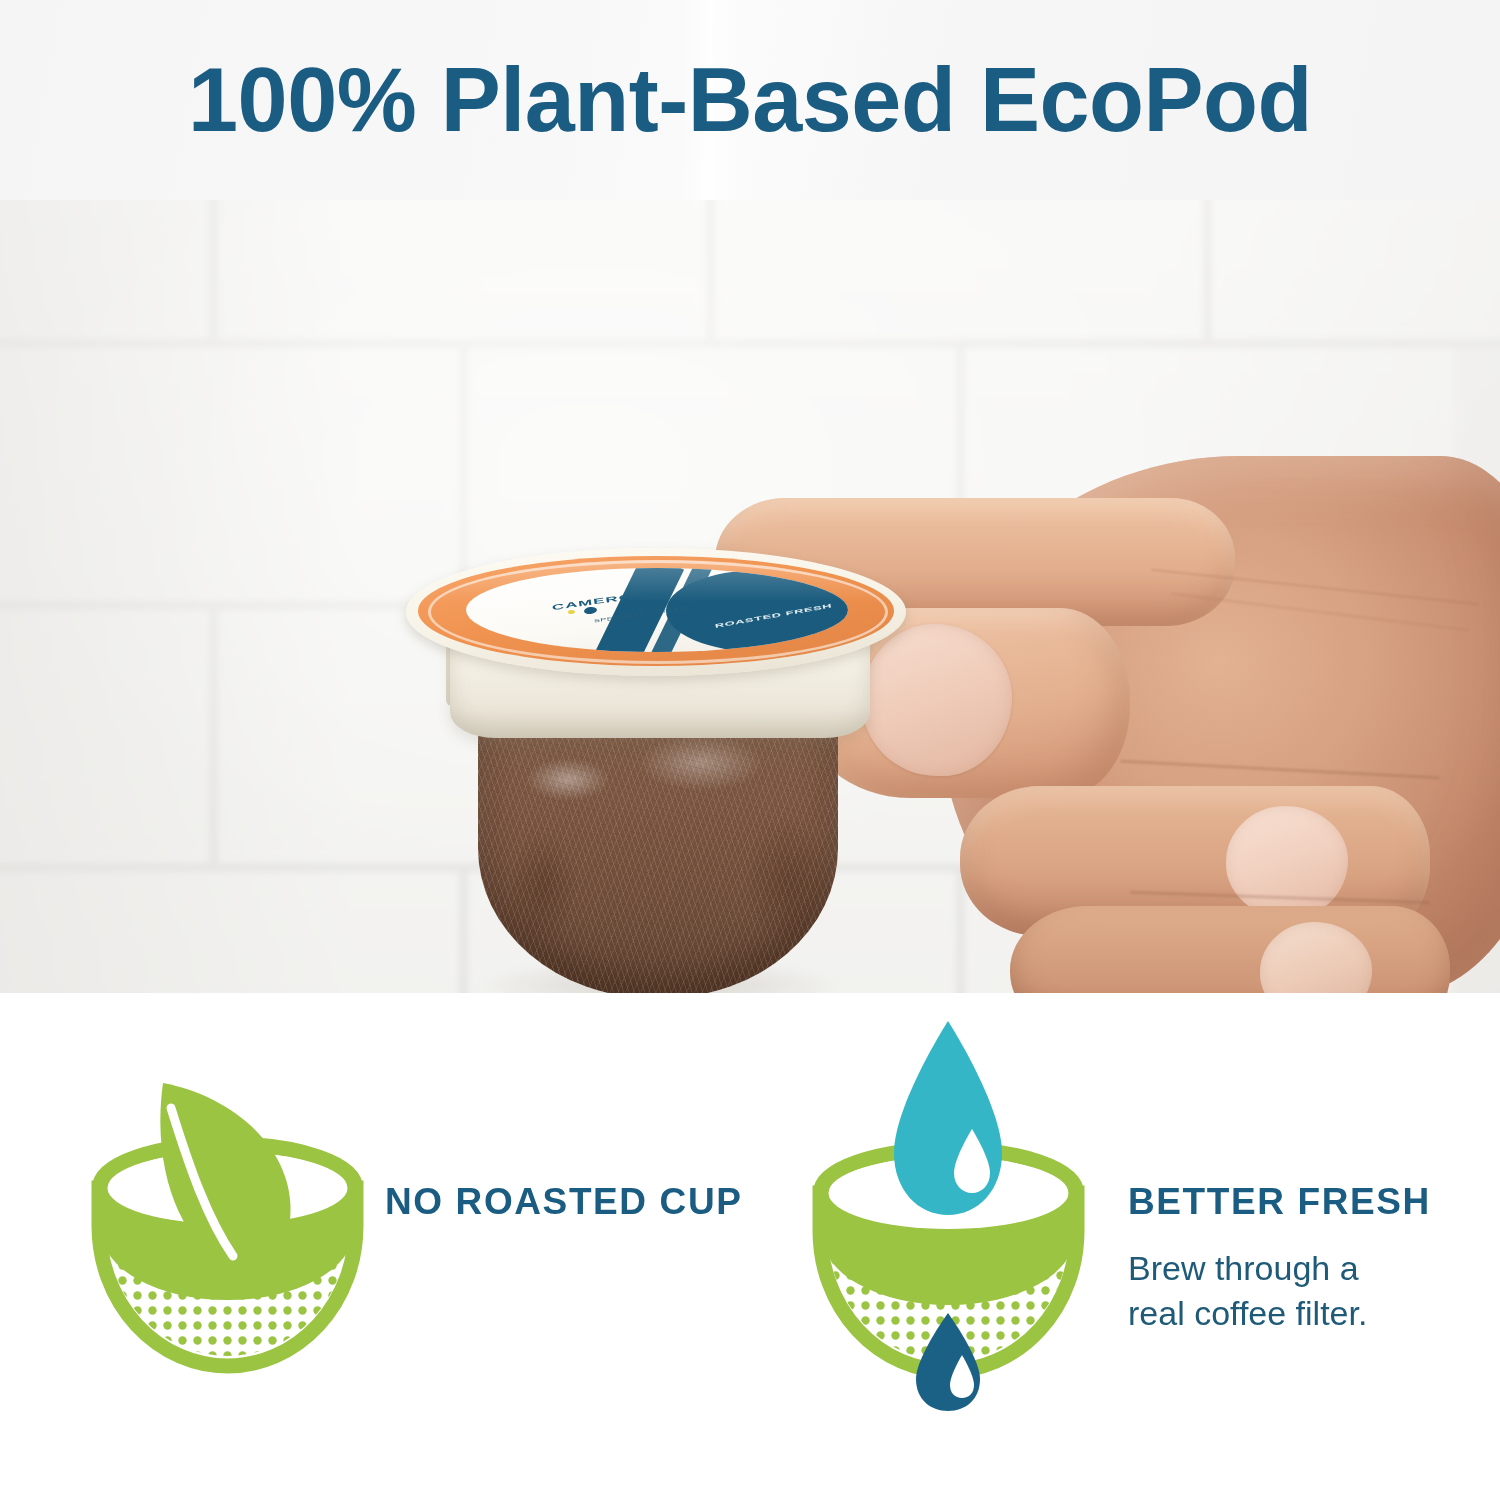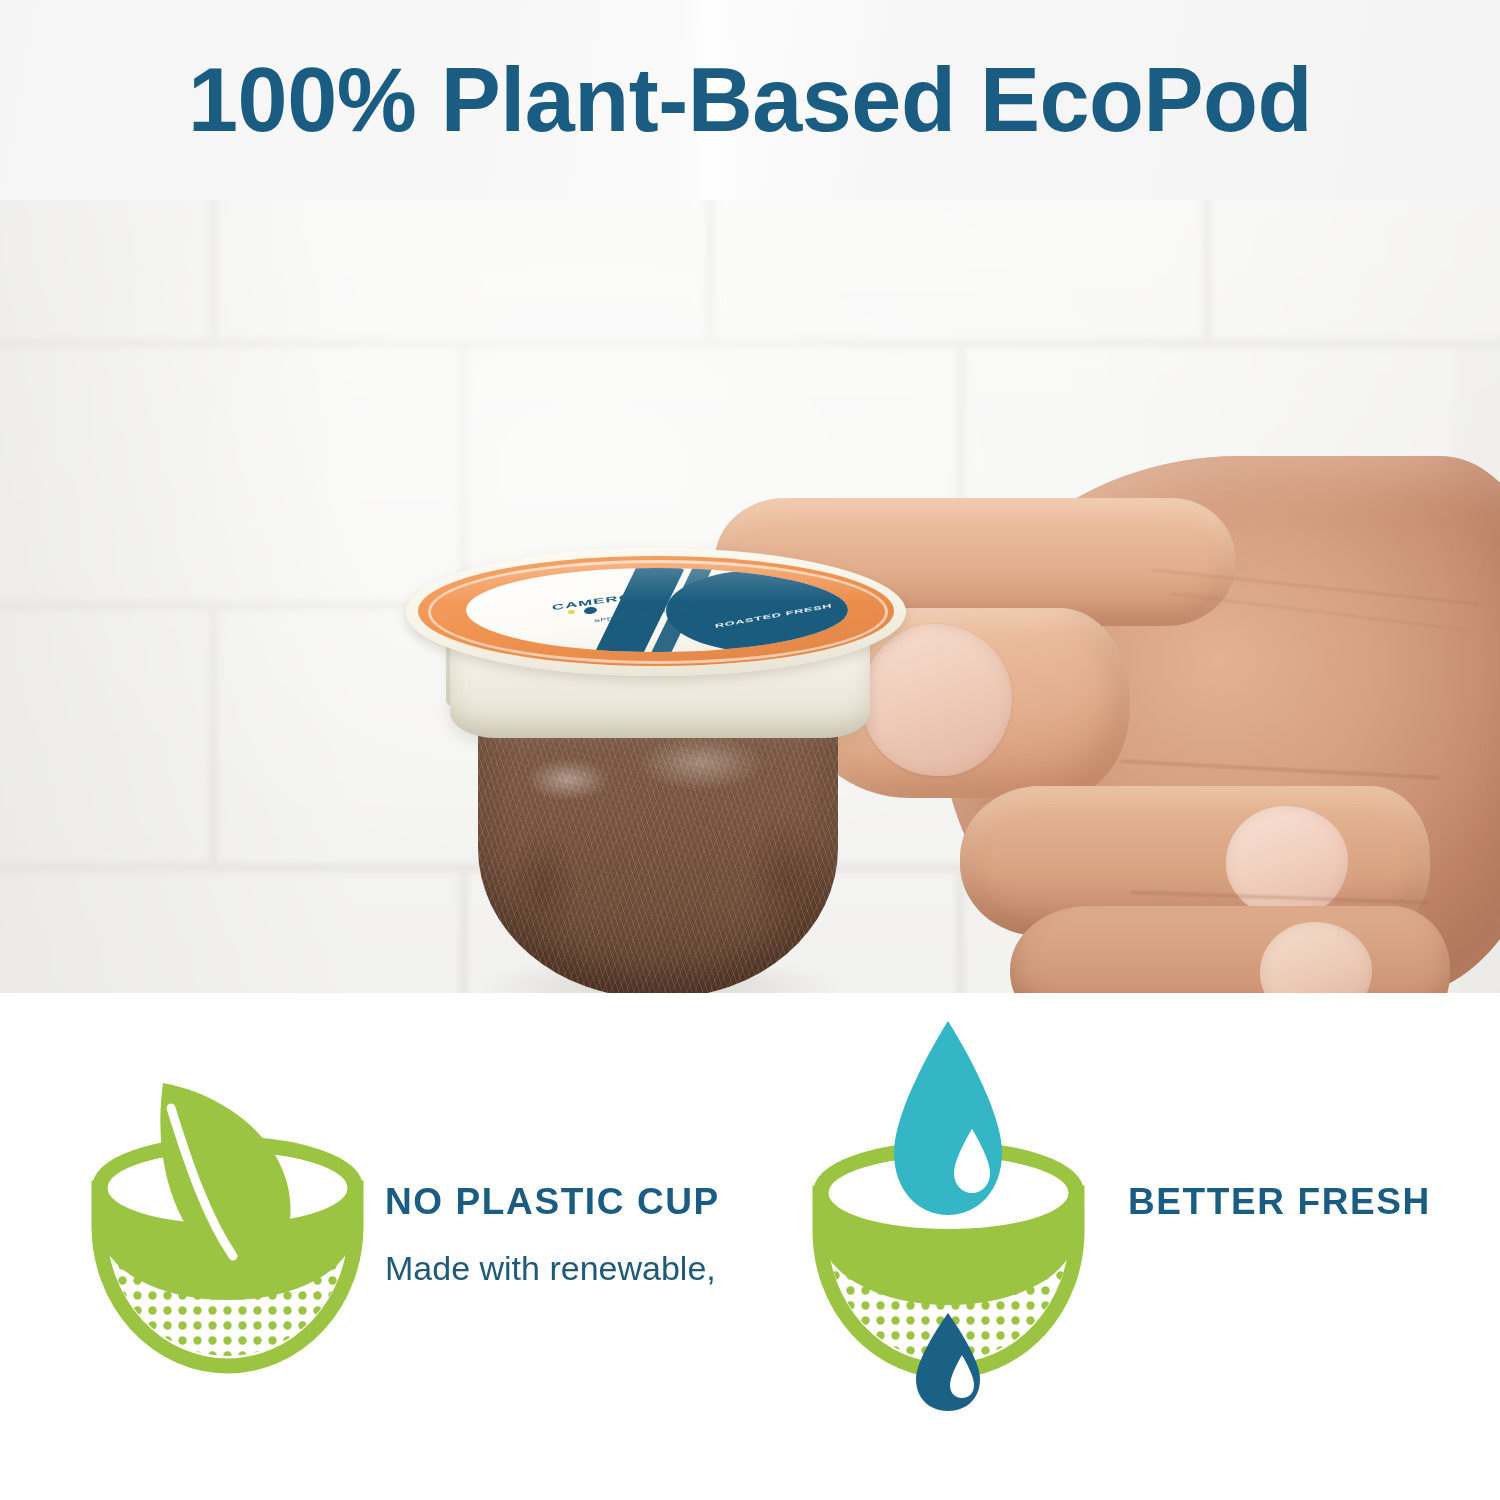--- a/index.html
+++ b/index.html
@@ -303,23 +303,22 @@
           <ellipse cx="142.5" cy="110" rx="120" ry="36" fill="#ffffff"></ellipse>
 
           <path d="M78,5 C148,18 212,72 205,142 C200,186 168,200 140,186
                    C96,164 66,92 78,5 Z" fill="#9bc443"></path>
 
           <path d="M86,30 C104,88 122,140 148,178" fill="none" stroke="#ffffff" stroke-width="9" stroke-linecap="round"></path>
         </svg>
       </div>
 
       <div class="feat-text" style="left:385px;top:190px;width:340px;">
-        <div class="feat-title">NO PLASTIC CUP</div>
+        <div class="feat-title">NO ROASTED CUP</div>
         <div class="feat-body">
-          <span>Made with renewable,</span>
         </div>
       </div>
     </div>
 
     <div class="feat" style="left:750px;width:750px;">
       <div class="feat-icon" style="left:48px;top:20px;width:300px;height:400px;">
         <svg viewBox="0 0 300 400" width="300" height="400" aria-hidden="true">
           <defs>
             <pattern id="dots2" width="15" height="15" patternUnits="userSpaceOnUse">
               <circle cx="7.5" cy="7.5" r="4.2" fill="#9bc443"></circle>
@@ -347,17 +346,21 @@
 
           <path d="M150,300 C150,300 118,344 118,366 C118,386 132,398 150,398
                    C168,398 182,386 182,366 C182,344 150,300 150,300 Z" fill="#1b6186"></path>
           <path d="M164,342 C164,342 152,362 152,372 C152,380 157,385 164,385
                    C171,385 176,380 176,372 C176,362 164,342 164,342 Z" fill="#ffffff"></path>
         </svg>
       </div>
 
       <div class="feat-text" style="left:378px;top:190px;width:340px;">
         <div class="feat-title">BETTER FRESH</div>
+        <div class="feat-body">
+          <span>Brew through a</span>
+          <span>real coffee filter.</span>
+        </div>
       </div>
     </div>
 
   </div>
 </div>
 
 </body></html>

